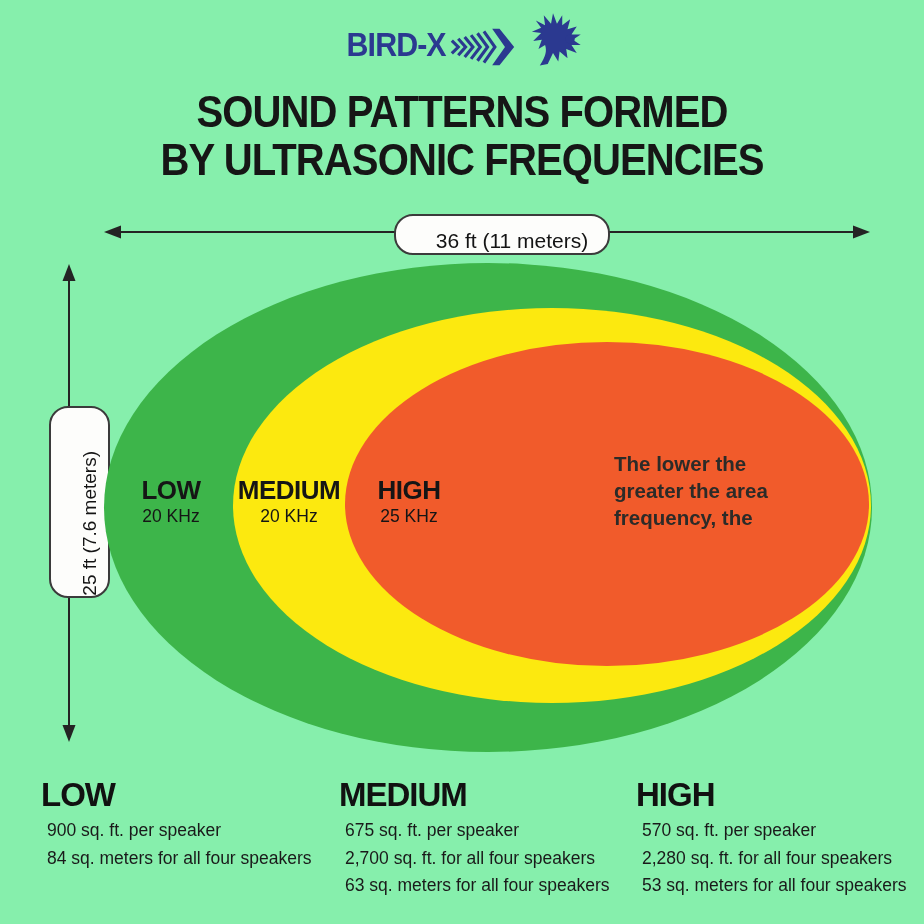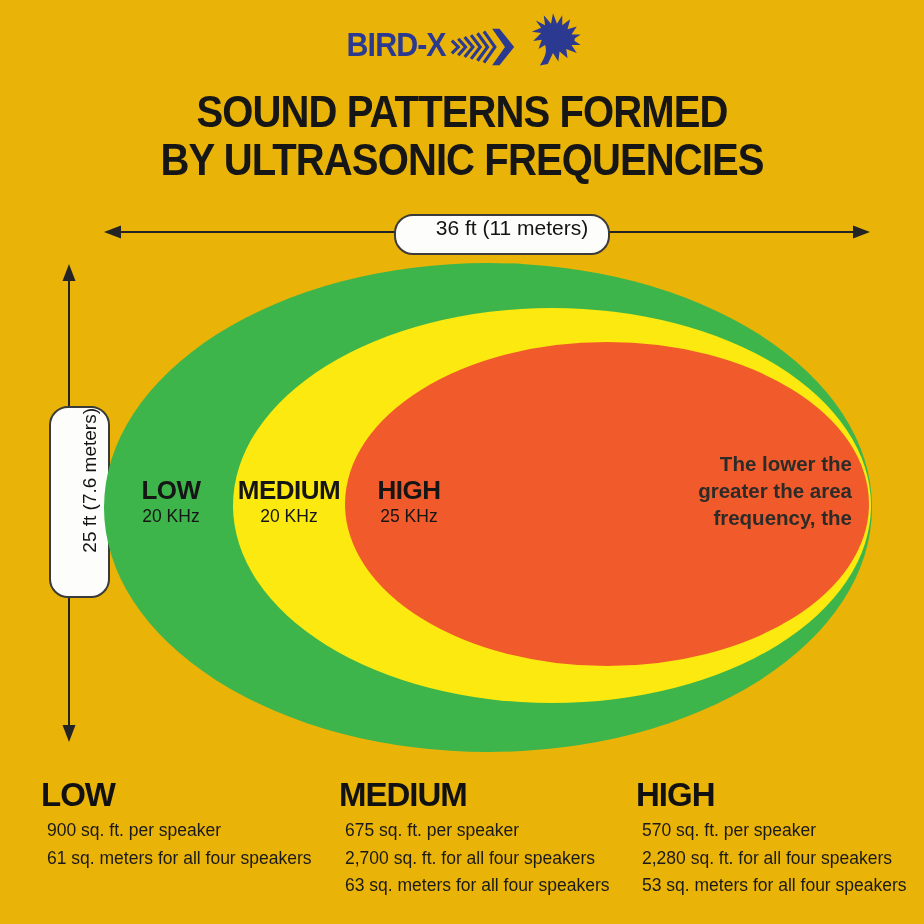--- a/index.html
+++ b/index.html
@@ -14,52 +14,52 @@
 
   
   .title{position:absolute;top:88px;left:0;right:0;text-align:center;color:#161616;
          font-size:44px;font-weight:bold;line-height:1.08;letter-spacing:-1px;
          transform:scaleX(.91);transform-origin:center;}
 
   
   .h-arrow{position:absolute;left:104px;top:220px;}
   .v-arrow{position:absolute;left:57px;top:264px;}
   .dim-box{position:absolute;background:#fdfdfb;border:2px solid #3b3b3b;border-radius:19px;
-           display:flex;align-items:flex-start;justify-content:center;color:#141414;padding-left:20px;}
+           display:flex;align-items:flex-end;justify-content:center;color:#141414;padding-left:20px;}
   .dim-box.h{left:394px;top:214px;width:192px;height:37px;font-size:21px;}
   .dim-box.v{left:49px;top:406px;width:37px;height:188px;}
   .dim-box.v span{writing-mode:vertical-rl;transform:rotate(180deg);font-size:19px;white-space:nowrap;}
 
   
   .ring{position:absolute;border-radius:50%;}
   .ring.green {left:104px;top:263px;width:768px;height:489px;}
   .ring.yellow{left:233px;top:308px;width:638px;height:395px;}
   .ring.orange{left:345px;top:342px;width:524px;height:324px;}
 
   .freq-label{position:absolute;text-align:center;color:#151515;z-index:5;}
   .freq-label .lvl{font-size:26px;font-weight:bold;letter-spacing:-.5px;line-height:1;}
   .freq-label .khz{font-size:17.5px;margin-top:5px;line-height:1;}
   .freq-label.low   {left:111px;top:477px;width:120px;}
   .freq-label.medium{left:227px;top:477px;width:124px;}
   .freq-label.high  {left:349px;top:477px;width:120px;}
 
-  .note{position:absolute;left:614px;top:450px;width:238px;text-align:right;z-index:5;
+  .note{position:absolute;left:614px;top:450px;width:238px;text-align:left;z-index:5;
         font-size:20.5px;font-weight:bold;line-height:27px;color:#2c2b28;}
 
   
   .stats{position:absolute;top:778px;left:0;right:0;height:130px;}
   .stat-col{position:absolute;top:0;width:292px;color:#1a1a1a;}
   .stat-col.c1{left:41px;} .stat-col.c2{left:339px;} .stat-col.c3{left:636px;}
   .stat-col h2{margin:0 0 9px 0;font-size:33px;letter-spacing:-1px;line-height:1;color:#111;}
   .stat-col p{margin:6px;font-size:17.5px;line-height:21.5px;}
 </style>
 </head>
 <body>
 
-<div id="canvas" style="background-color: #eab308;">
+<div id="canvas" style="background-color: #86efac;">
 
   <div class="logo" style="color: rgb(43, 57, 144);">
     <span class="logo-text">BIRD-X</span>
     <svg class="logo-chevrons" width="66" height="42" viewBox="0 0 72 44">
       <g stroke="currentColor" stroke-width="3.4" fill="none">
         <path d="M2,15 L9,22 L2,29"></path>
         <path d="M9,13 L17,22 L9,31"></path>
         <path d="M16,11 L25,22 L16,33"></path>
         <path d="M23,9 L33,22 L23,35"></path>
         <path d="M30,7 L41,22 L30,37"></path>
@@ -116,21 +116,21 @@
   <div class="note">
     <div>The lower the</div>
     <div>greater the area</div>
     <div>frequency, the</div>
   </div>
 
   <div class="stats">
     <div class="stat-col c1">
       <h2>LOW</h2>
       <p>900 sq. ft. per speaker</p>
-      <p>61 sq. meters for all four speakers</p>
+      <p>84 sq. meters for all four speakers</p>
     </div>
     <div class="stat-col c2">
       <h2>MEDIUM</h2>
       <p>675 sq. ft. per speaker</p>
       <p>2,700 sq. ft. for all four speakers</p>
       <p>63 sq. meters for all four speakers</p>
     </div>
     <div class="stat-col c3">
       <h2>HIGH</h2>
       <p>570 sq. ft. per speaker</p>

